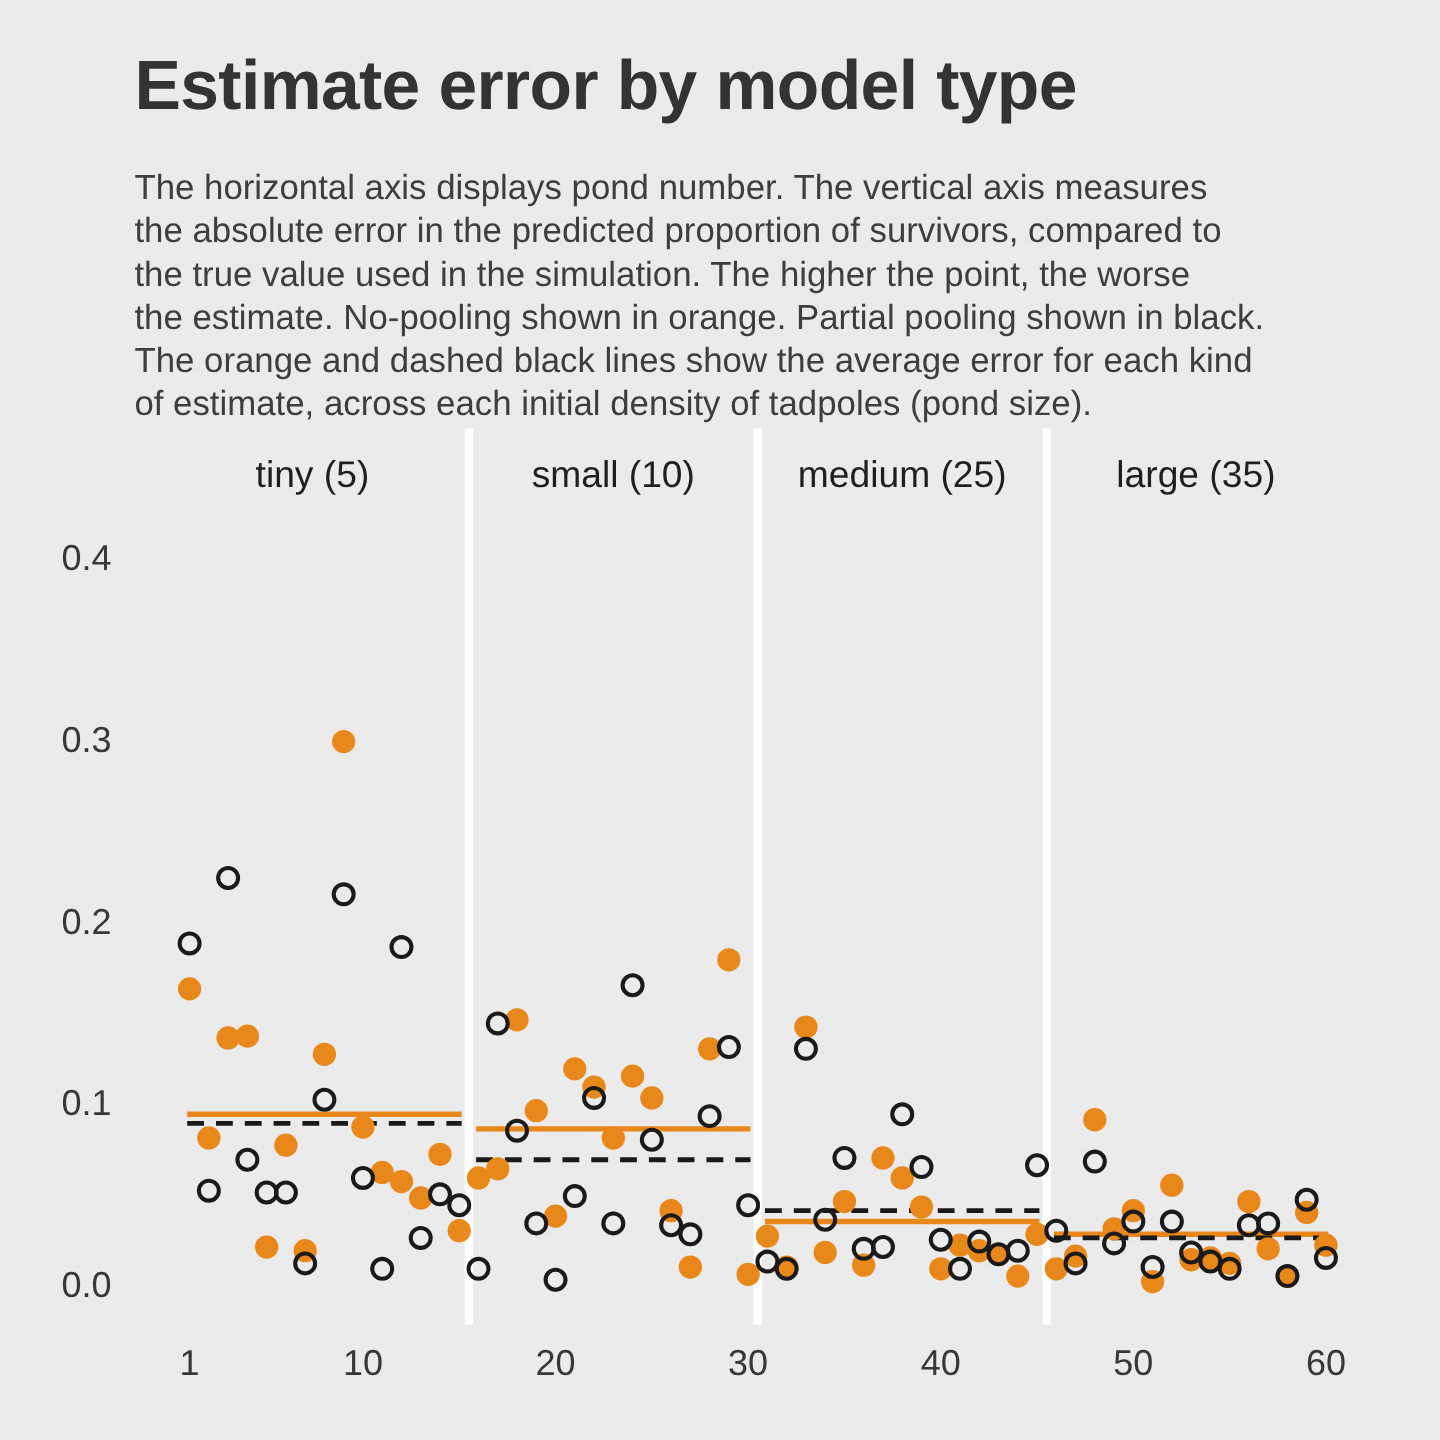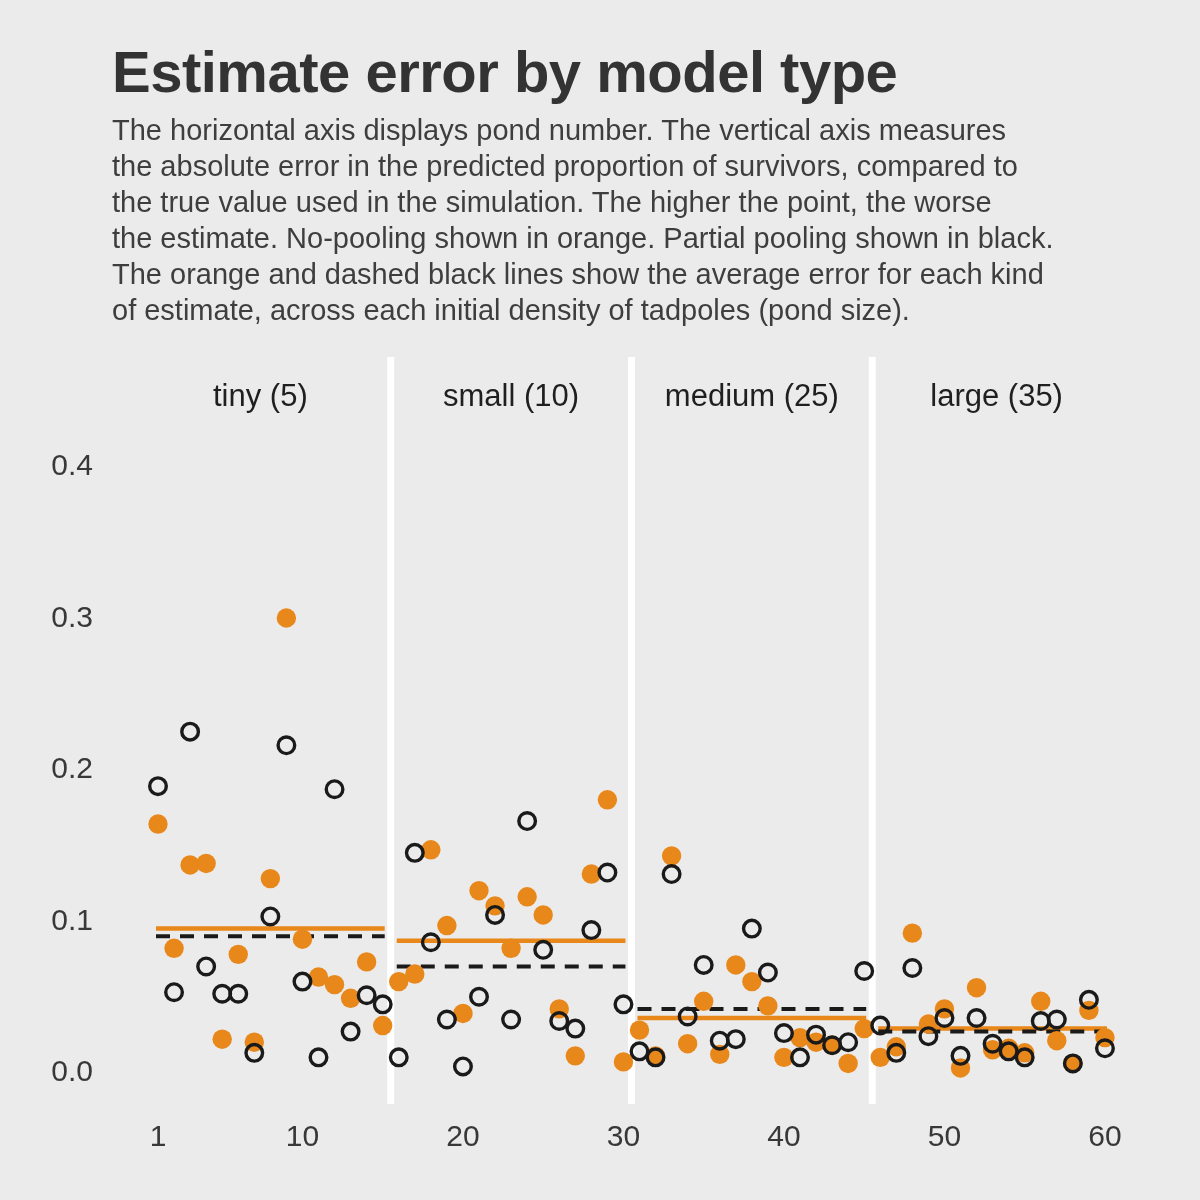--- a/index.html
+++ b/index.html
@@ -9,21 +9,21 @@
     font-family: "Liberation Sans", "DejaVu Sans", sans-serif;
     overflow: hidden;
   }
   .stage { position: relative; width: 1200px; height: 1097px; text-decoration: underline; }
   .chart-title {
     position: absolute; left: 112px; top: 38px;
     font-size: 58px; font-weight: bold; color: #333333;
     letter-spacing: -0.5px; white-space: nowrap;
   }
   .chart-subtitle {
-    position: absolute; left: 112px; top: 112px;
+    position: absolute; left: 112px; top: 139px;
     font-size: 29px; line-height: 36px; color: #3E3E3E;
     white-space: pre-line;
   }
   svg.chart-canvas { position: absolute; left: 0; top: 0; }
   svg text { font-family: "Liberation Sans", "DejaVu Sans", sans-serif; }
 </style>
 </head>
 <body>
 
 <div class="stage">

